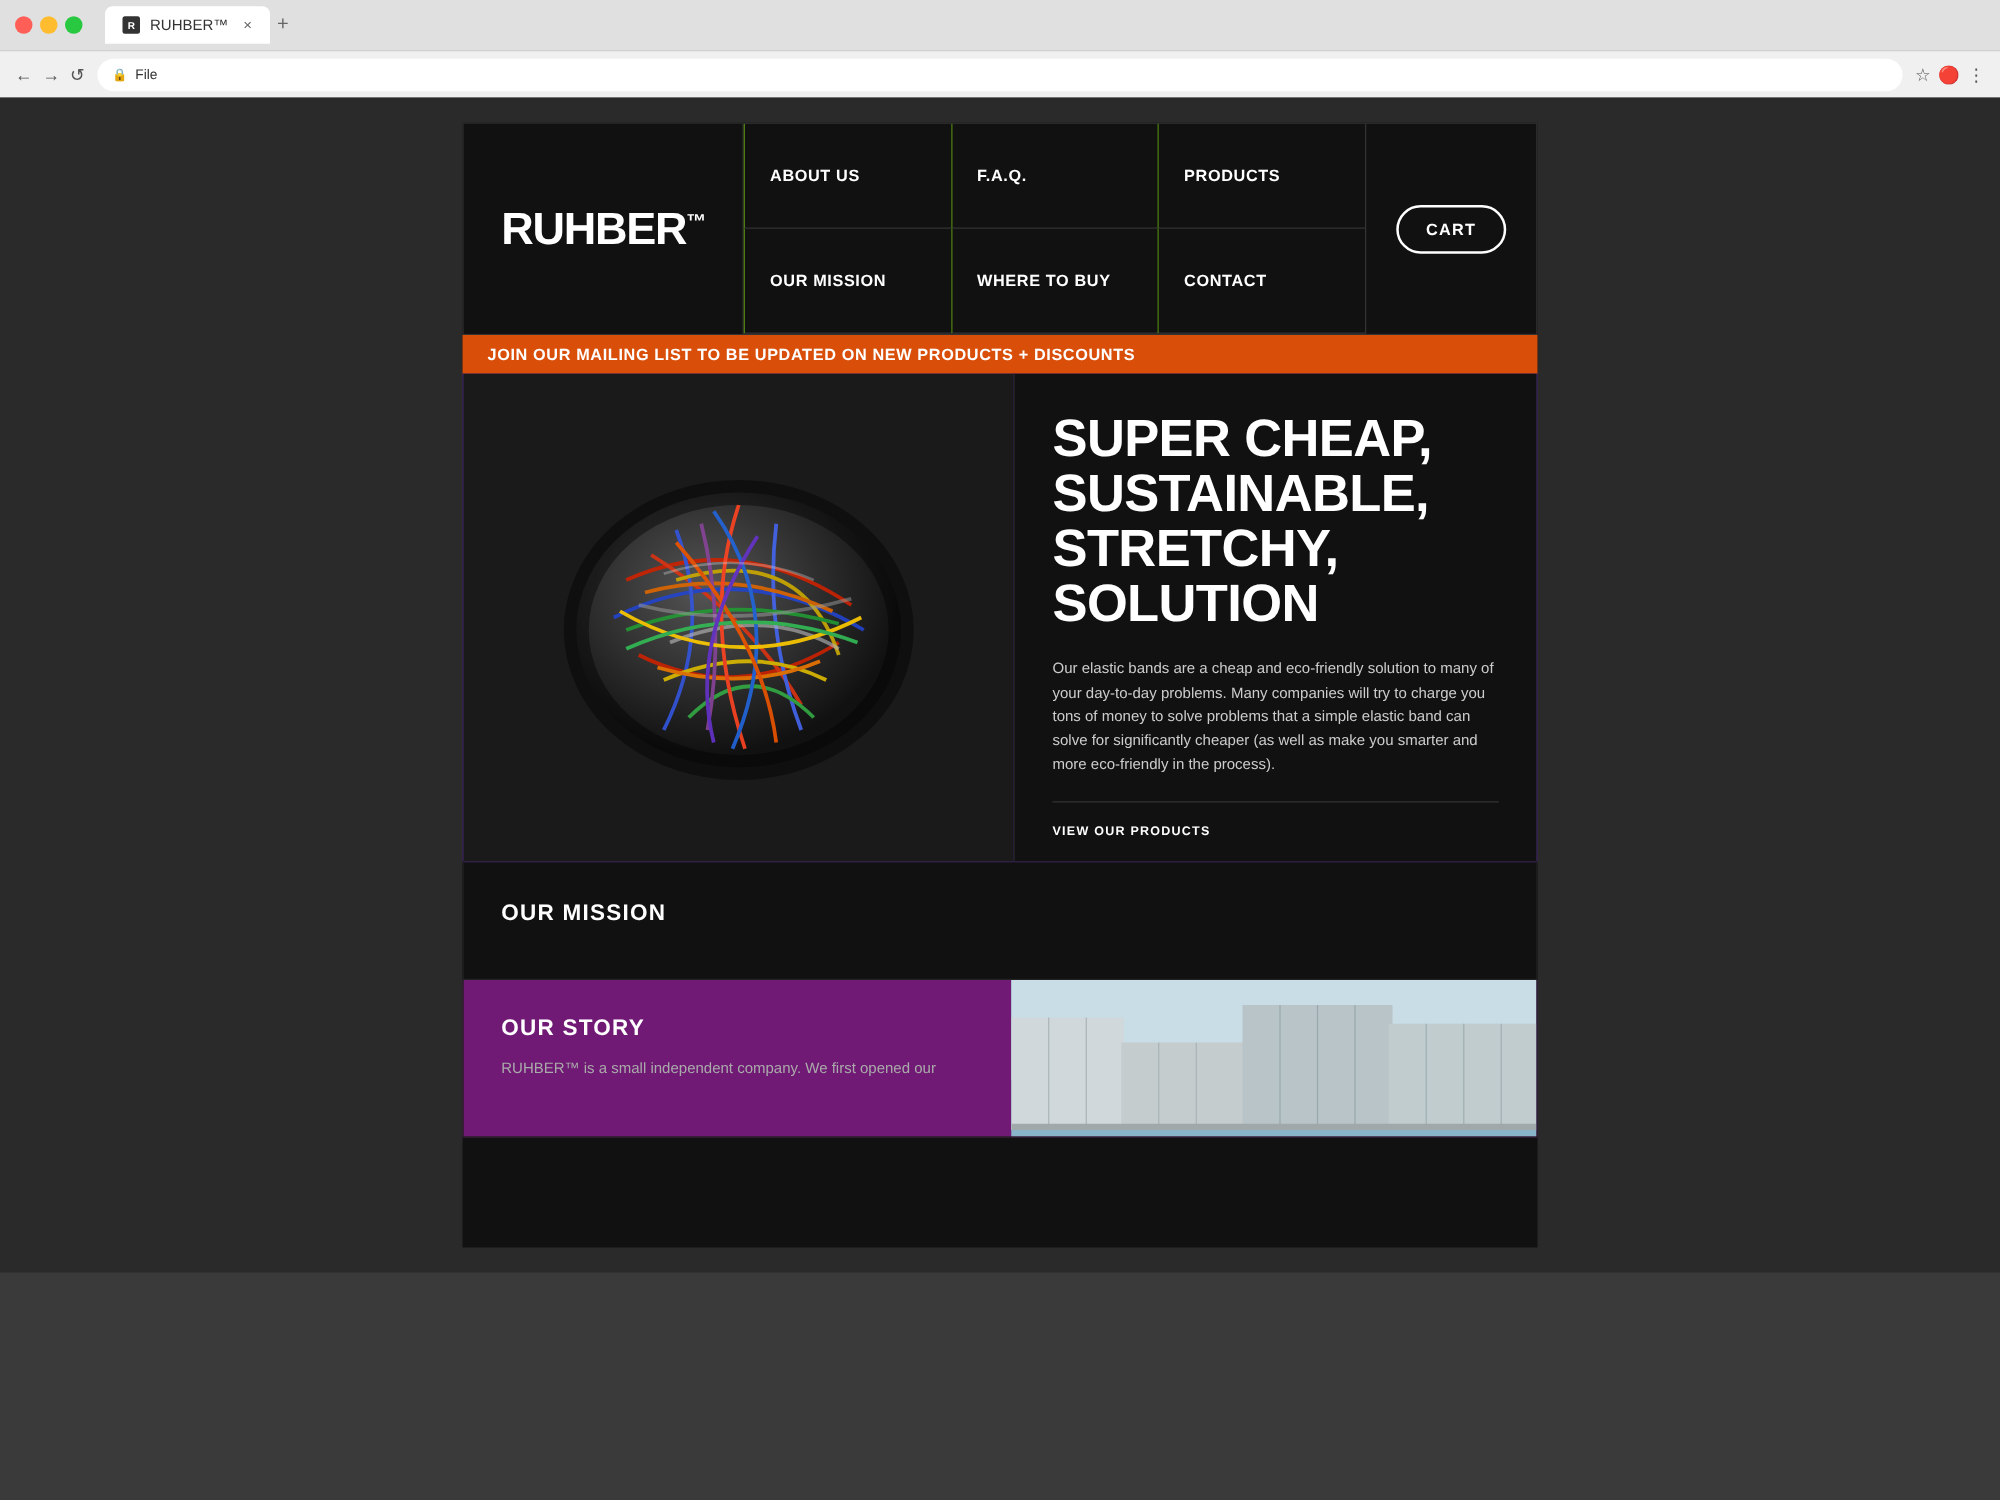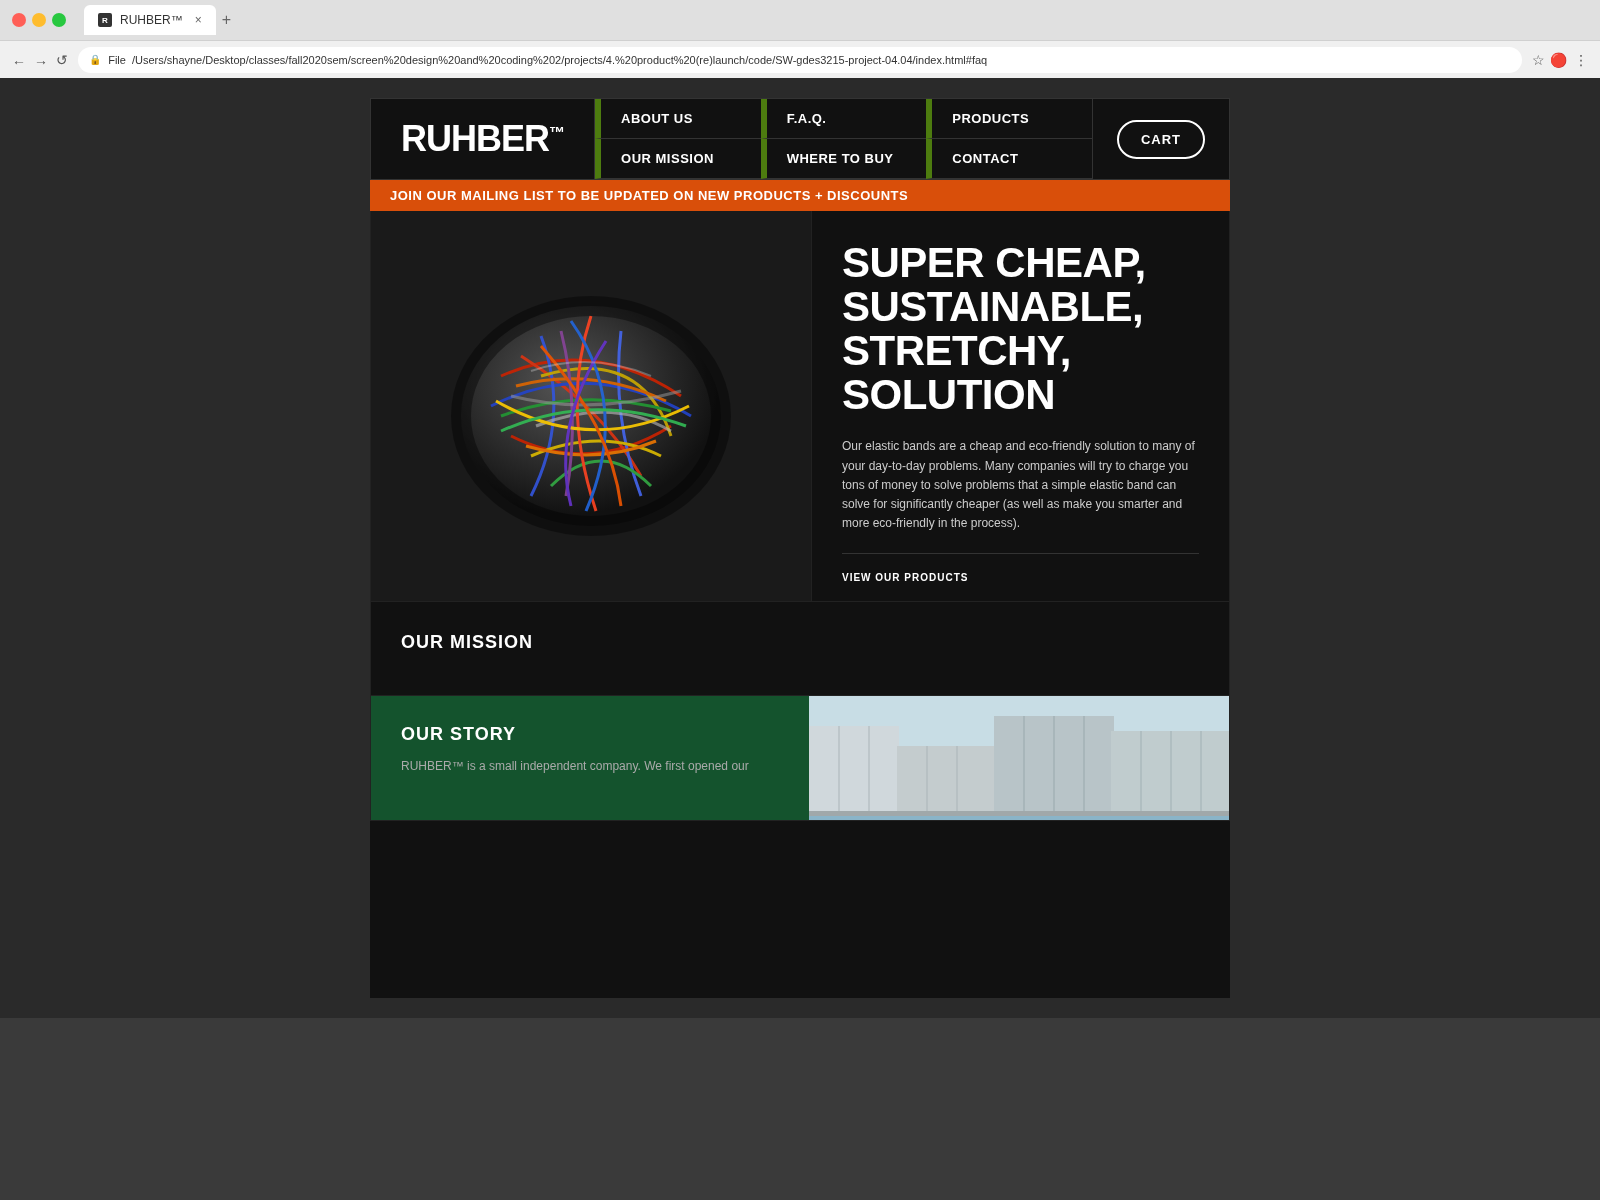--- a/index.html
+++ b/index.html
@@ -191,22 +191,22 @@
       display: grid;
       grid-template-columns: 1fr 1fr 1fr auto;
       flex: 1;
     }
 
     .nav-item {
       color: white;
       font-size: 13px;
       font-weight: 600;
       letter-spacing: 0.5px;
-      padding: 12px 20px;
-      border-left: 6px solid #4d7c0f;
+      padding: 34px 20px;
+      border-left: 1px solid #4d7c0f;
       border-bottom: 1px solid #333;
       cursor: pointer;
       display: flex;
       align-items: center;
     }
 
     .nav-item.cart-item {
       border-left: 1px solid #333;
       border-bottom: none;
       display: flex;
@@ -313,21 +313,21 @@
 
     .section-body {
       color: #aaaaaa;
       font-size: 12px;
       line-height: 1.5;
     }
 
     
     .story-section {
       display: flex;
-      background: #14532d;
+      background: #701a75;
       border: 1px solid #222;
       border-top: none;
       min-height: 90px;
     }
 
     .story-content {
       flex: 1;
       padding: 28px 30px;
     }
 
@@ -360,21 +360,20 @@
 
   <div class="browser-addressbar">
     <div class="nav-buttons">
       <button class="nav-btn">←</button>
       <button class="nav-btn">→</button>
       <button class="nav-btn">↺</button>
     </div>
     <div class="address-bar">
       <span class="lock-icon">🔒</span>
       <span class="address-text">File</span>
-      <span class="address-text">/Users/shayne/Desktop/classes/fall2020sem/screen%20design%20and%20coding%202/projects/4.%20product%20(re)launch/code/SW-gdes3215-project-04.04/index.html#faq</span>
     </div>
     <div class="browser-actions">
       <span class="browser-action-btn">☆</span>
       <span class="browser-action-btn">🔴</span>
       <span class="browser-action-btn">⋮</span>
     </div>
   </div>
 </div>
 
 <div class="website-wrapper">

